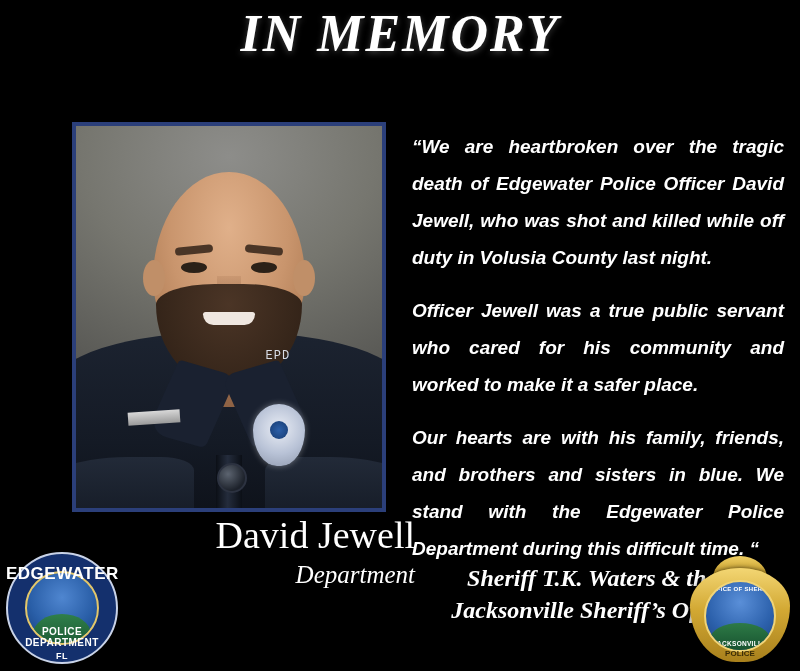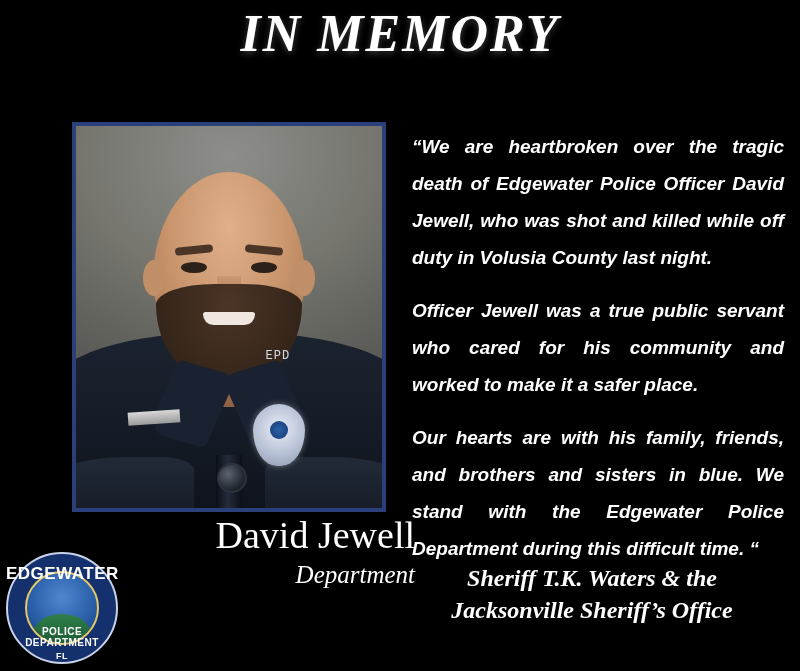--- a/index.html
+++ b/index.html
@@ -475,14 +475,24 @@
   </div>
 
   <div class="seal-left">
     <div class="ring"></div>
     <div class="inner"></div>
     <div class="top-text">EDGEWATER</div>
     <div class="bottom-text">POLICE DEPARTMENT</div>
     <div class="fl-text">FL</div>
   </div>
 
+  <div class="seal-right">
+    <div class="star-top"></div>
+    <div class="shield">
+      <div class="disc">
+        <div class="disc-top-text">OFFICE OF SHERIFF</div>
+        <div class="disc-bottom-text">JACKSONVILLE</div>
+      </div>
+      <div class="label">POLICE</div>
+    </div>
+  </div>
 
 </div>
 
 </body></html>

